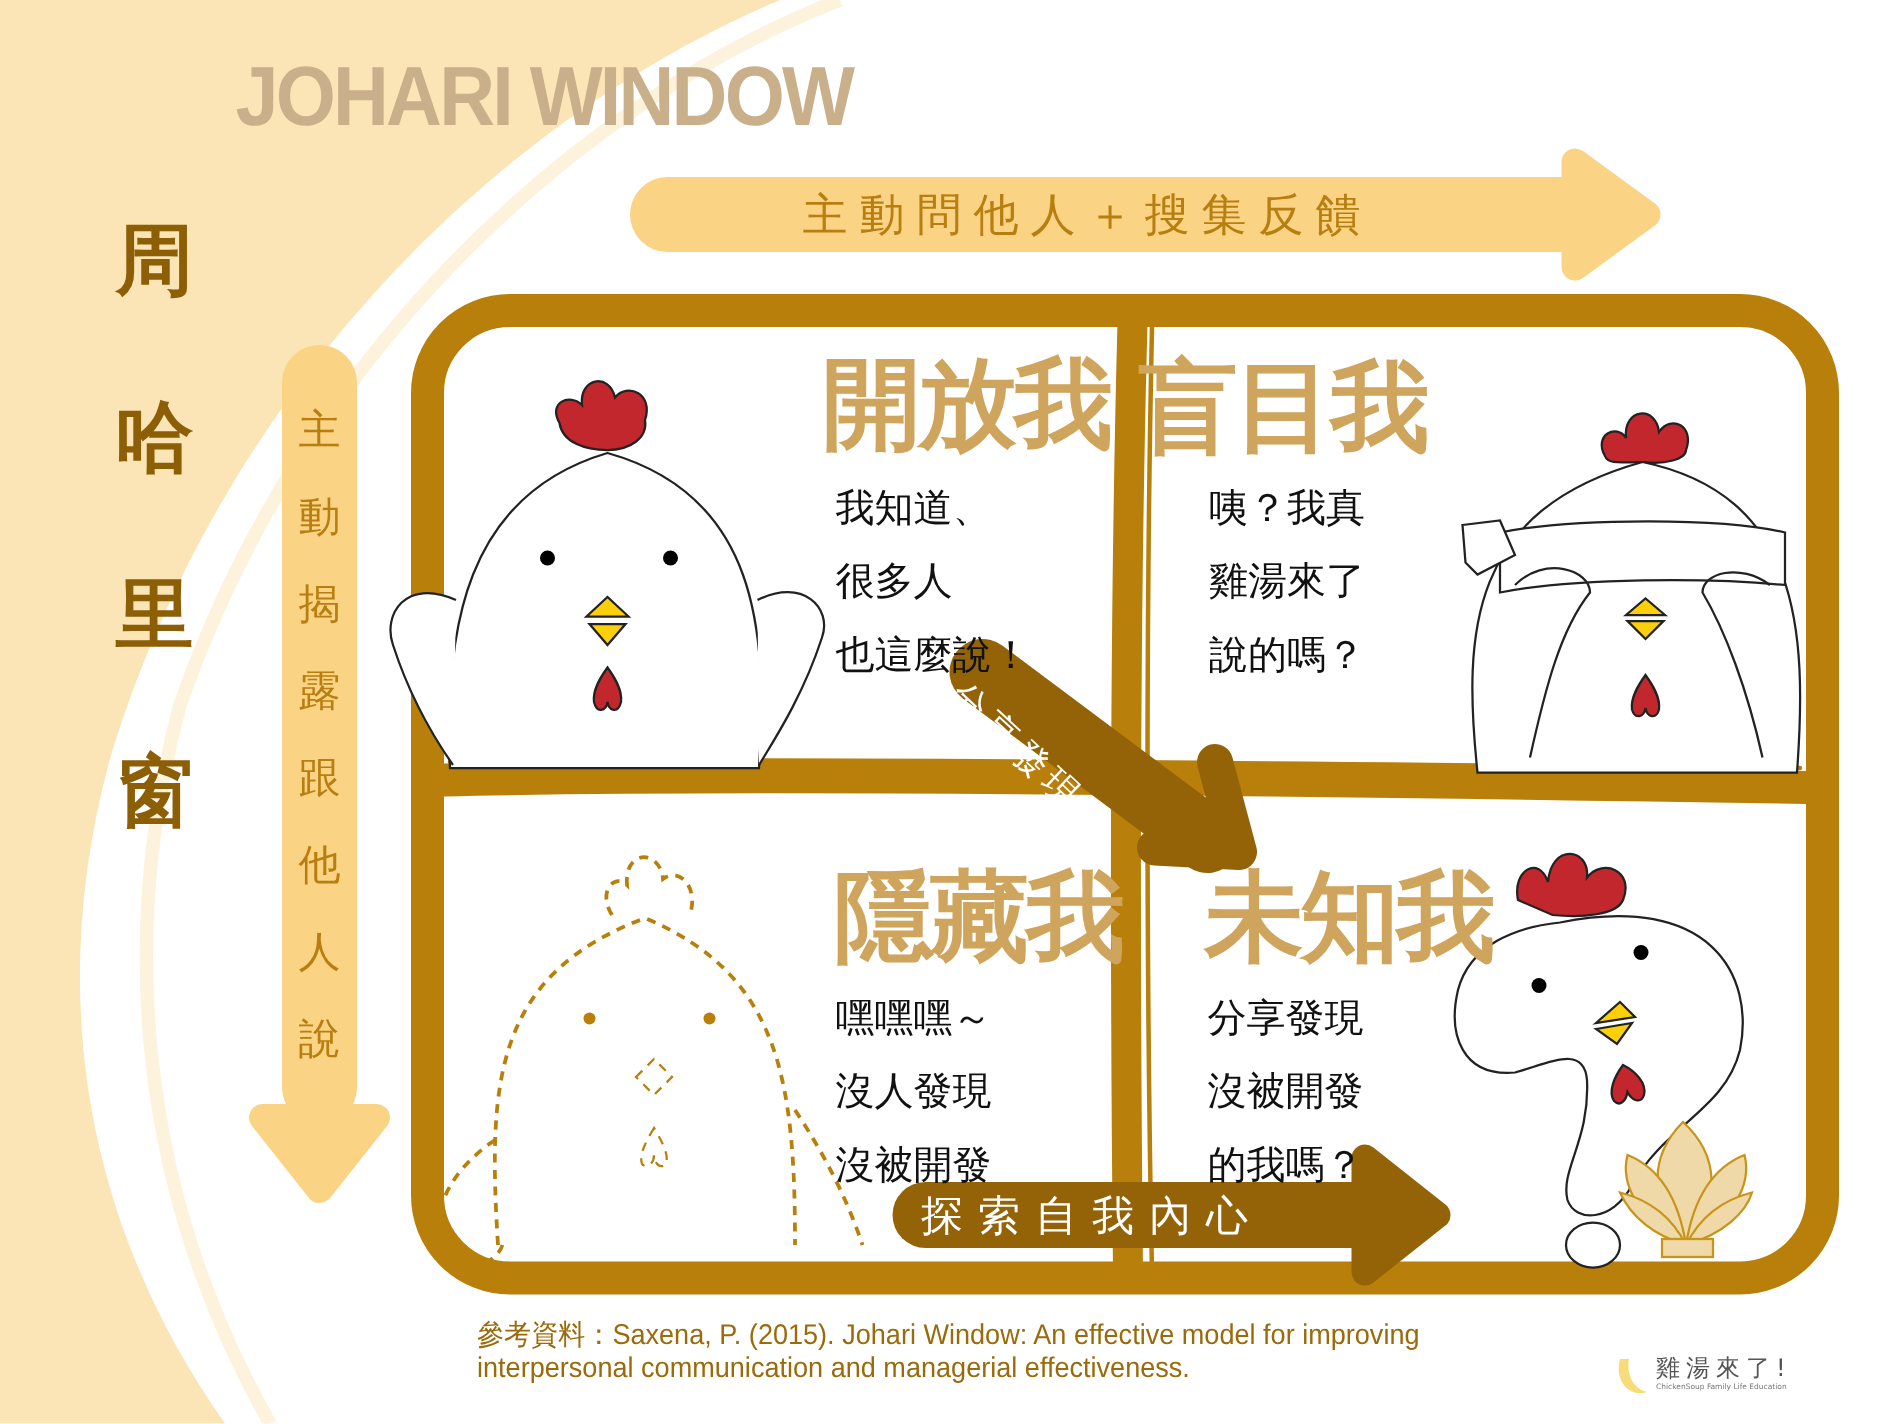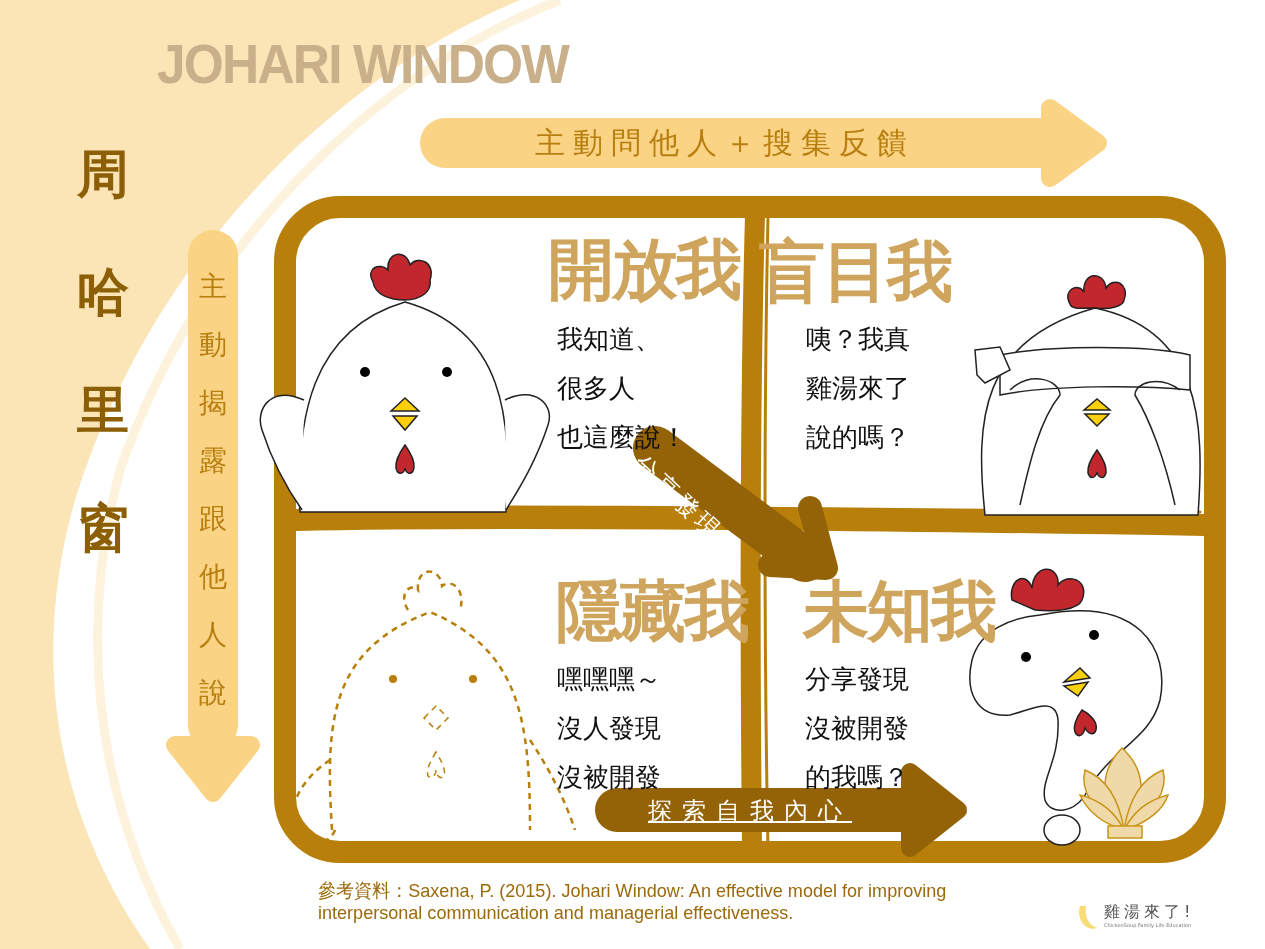--- a/index.html
+++ b/index.html
@@ -7,21 +7,21 @@
   .bg{position:absolute;left:0;top:0;width:1265px;height:949px;}
   .main-title{position:absolute;left:157px;top:34px;font-family:"Liberation Sans",sans-serif;font-weight:bold;font-size:56px;letter-spacing:-2px;color:#c9b08a;transform:scaleX(0.92);transform-origin:left top;line-height:60px;}
   .vert-title{position:absolute;left:68px;top:145px;width:70px;display:flex;flex-direction:column;align-items:center;gap:60px;}
   .vert-title span{font-family:"DejaVu Sans",sans-serif;font-weight:bold;font-size:52px;color:#8c5e05;line-height:58px;}
   .h-arrow-text{position:absolute;left:420px;top:118px;width:610px;height:50px;display:flex;align-items:center;justify-content:center;font-size:30px;color:#b87f10;letter-spacing:8px;}
   .v-arrow-text{position:absolute;left:190px;top:268px;width:46px;display:flex;flex-direction:column;align-items:center;gap:20px;}
   .v-arrow-text span{font-size:28px;color:#b87f10;line-height:38px;}
   .quad-title{position:absolute;font-weight:bold;font-size:66px;color:#cfa45c;letter-spacing:-2px;line-height:60px;}
   .quad-text{position:absolute;font-size:26px;color:#111;line-height:49px;white-space:pre;}
   .diag-text{position:absolute;left:648px;top:448px;font-size:24px;color:#fff;letter-spacing:4px;transform:rotate(43deg);transform-origin:left top;white-space:nowrap;}
-  .bottom-arrow-text{position:absolute;left:600px;top:790px;width:300px;height:42px;display:flex;align-items:center;justify-content:center;font-size:24px;color:#fff;letter-spacing:10px;text-decoration:underline;}
+  .bottom-arrow-text{position:absolute;left:578px;top:790px;width:300px;height:42px;display:flex;align-items:center;justify-content:center;font-size:28px;color:#fff;letter-spacing:10px;}
   .reference{position:absolute;left:318px;top:880px;width:720px;font-family:"Liberation Sans",sans-serif;font-size:19px;line-height:22px;color:#9a6a0b;transform:scaleX(0.95);transform-origin:left top;}
   .logo{position:absolute;left:1076px;top:900px;width:120px;height:36px;}
   .logo-name{position:absolute;left:28px;top:2px;font-size:16px;color:#555;letter-spacing:4px;}
   .logo-sub{position:absolute;left:28px;top:22px;font-size:5px;color:#777;white-space:nowrap;}
 </style>
 </head>
 <body>
 
 <svg class="bg" viewBox="0 0 1265 949" xmlns="http://www.w3.org/2000/svg">
 

